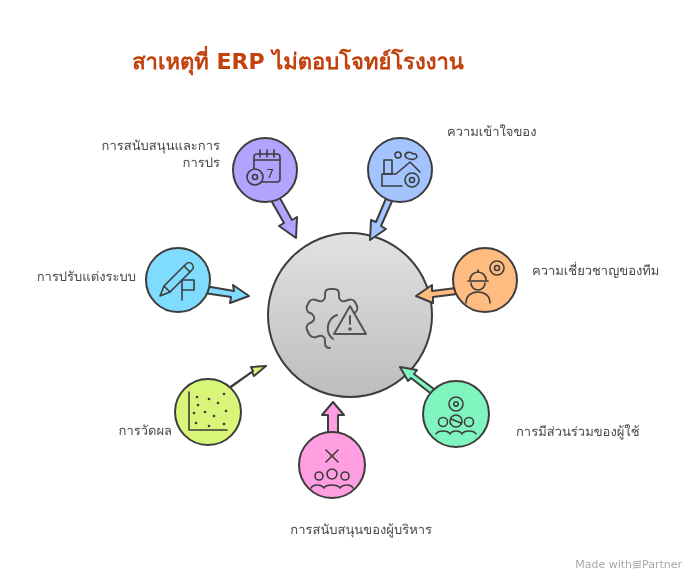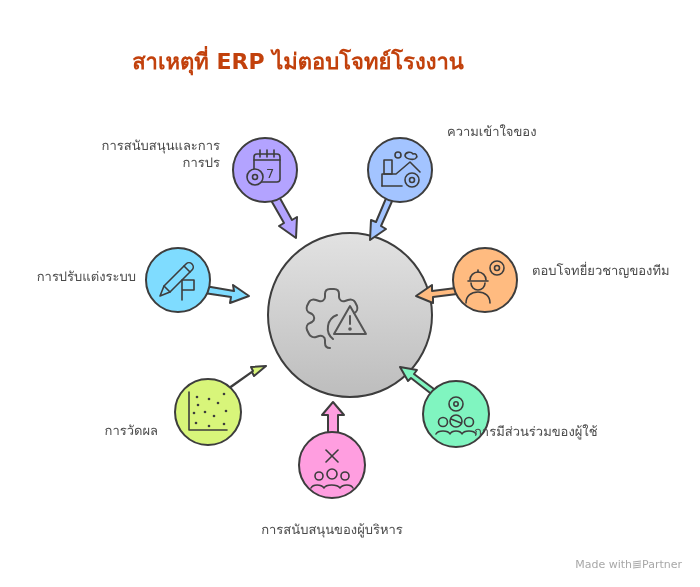--- a/index.html
+++ b/index.html
@@ -150,32 +150,32 @@
 
 <div class="label" style="left:447px; top:123px; width:140px;">
   <div>ความเข้าใจของ</div>
 </div>
 
 <div class="label right-align" style="left:20px; top:268px; width:116px;">
   <div>การปรับแต่งระบบ</div>
 </div>
 
 <div class="label" style="left:532px; top:262px; width:160px;">
-  <div>ตอบโจทยี่ยวชาญของทีม</div>
+  <div>ความเชี่ยวชาญของทีม</div>
 </div>
 
-<div class="label right-align" style="left:48px; top:422px; width:110px;">
+<div class="label right-align" style="left:62px; top:422px; width:110px;">
   <div>การวัดผล</div>
 </div>
 
-<div class="label" style="left:474px; top:423px; width:170px;">
+<div class="label" style="left:516px; top:423px; width:170px;">
   <div>การมีส่วนร่วมของผู้ใช้</div>
 </div>
 
-<div class="label" style="left:232px; top:521px; width:200px; text-align:center;">
+<div class="label" style="left:232px; top:521px; width:200px; text-align:right;">
   <div>การสนับสนุนของผู้บริหาร</div>
 </div>
 
 <div class="footer">
   <span>Made with</span>
   <svg width="10" height="10" viewBox="0 0 10 10">
     <path d="M1 2 L9 1 M1 4 L9 3 M1 6 L9 5 M1 8 L9 7" stroke="#a8a8a8" stroke-width="1.2" fill="none"></path>
   </svg>
   <span>Partner</span>
 </div>

